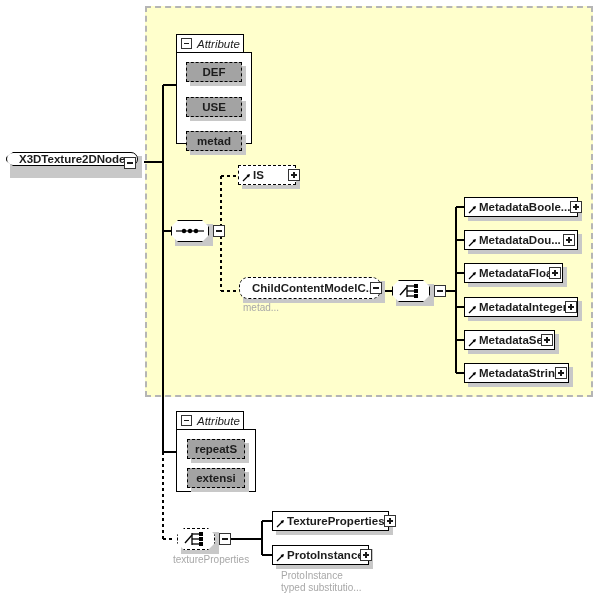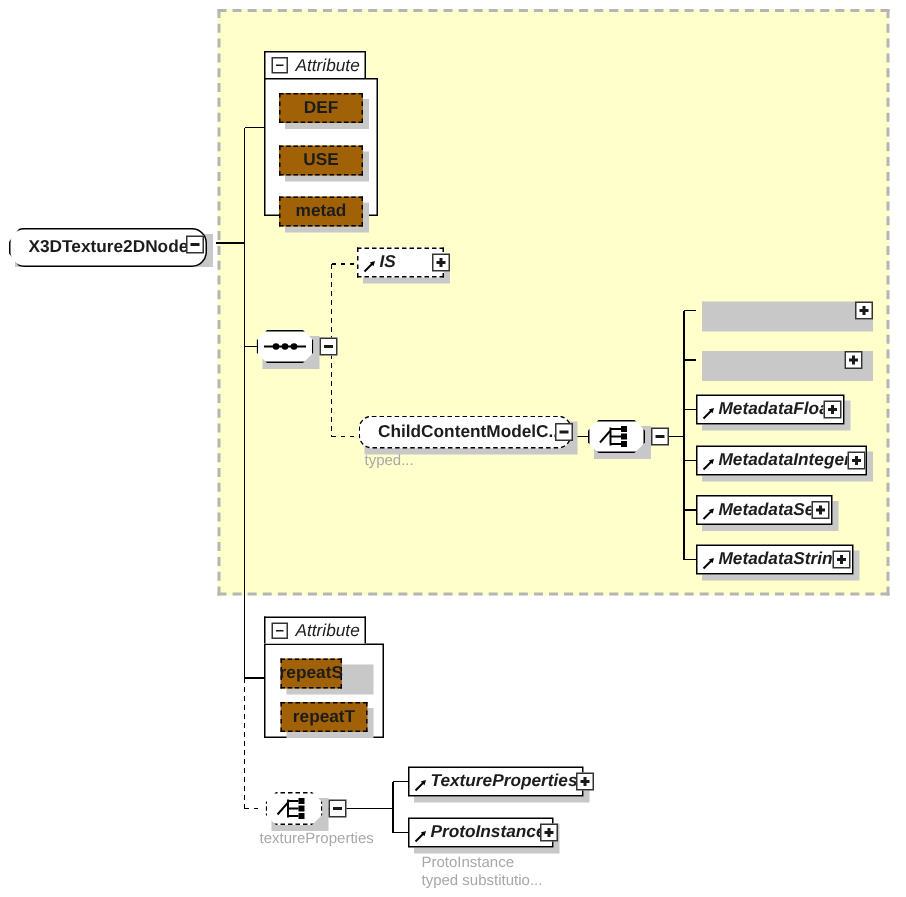--- a/index.html
+++ b/index.html
@@ -83,21 +83,21 @@
     display: flex;
     align-items: center;
     font-size: 11.5px;
     font-weight: bold;
     white-space: nowrap;
     color: #1c1c1c;
     clip-path: polygon(0 35%, 7px 0, 100% 0, 100% 65%, calc(100% - 0px) 100%, 7px 100%, 0 65%);
   }
 
   .nodelabel { padding-left: 12px; }
-  .nodelabel-arrowed { padding-left: 14px; font-style: italic; }
+  .nodelabel-arrowed { padding-left: 14px; }
 
   
   .ctrl {
     position: absolute;
     width: 12px; height: 12px;
     box-sizing: border-box;
     background: #ffffff;
     border: 1.3px solid #333333;
   }
   .ctrl::before {
@@ -159,21 +159,21 @@
     position: absolute;
     left: 1.7px; top: 3.8px;
     width: 5.5px; height: 1.4px;
     background: #1a1a1a;
   }
 
   
   .attritem {
     position: absolute;
     box-sizing: border-box;
-    background: #a16207;
+    background: #a3a3a3;
     border: 1.4px dashed #000000;
     display: flex;
     align-items: center;
     justify-content: center;
     font-size: 11.5px;
     font-weight: bold;
     color: #1c1c1c;
     white-space: nowrap;
   }
 
@@ -250,21 +250,21 @@
       <line x1="456" y1="373" x2="464" y2="373"></line>
 
       <line x1="215" y1="539" x2="262" y2="539"></line>
       <line x1="262" y1="521" x2="262" y2="555"></line>
       <line x1="262" y1="521" x2="272" y2="521"></line>
       <line x1="262" y1="555" x2="272" y2="555"></line>
     </g>
   </svg>
 
   <div class="shadow" style="left:10px; top:156px; width:132px; height:22px;"></div>
-  <div class="rootnode" style="left:6px; top:152px; width:132px; height:26px;">
+  <div class="rootnode" style="left:6px; top:152px; width:132px; height:14px;">
     <span class="nodelabel">X3DTexture2DNode</span>
   </div>
   <div class="ctrl" style="left:124px; top:157px;"></div>
 
   <div class="attrgroup" style="left:176px; top:52px; width:76px; height:92px;"></div>
   <div class="attrgroup-header" style="left:176px; top:34px; width:68px;">
     <span class="ctrl-inline"></span>
     <span>Attribute</span>
   </div>
 
@@ -303,42 +303,56 @@
       <circle cx="25" cy="11" r="2.2" fill="#000"></circle>
     </svg>
   </div>
   <div class="ctrl" style="left:213px; top:225px;"></div>
 
   <div class="shadow" style="left:243px; top:281px; width:142px; height:22px;"></div>
   <div class="nodebox dashed rounded" style="left:239px; top:277px; width:142px; height:22px;">
     <span class="nodelabel">ChildContentModelC...</span>
   </div>
   <div class="ctrl" style="left:370px; top:282px;"></div>
-  <div class="annot" style="left:243px; top:302px;">typed...</div>
+  <div class="annot" style="left:243px; top:302px;">metad...</div>
 
   <div class="shadow" style="left:396px; top:284px; width:38px; height:22px;"></div>
   <div class="compositor" style="left:392px; top:280px;">
     <div class="comp-oct"></div>
     <svg class="comp-svg" width="38" height="22">
       <path d="M8 15 L15 7" stroke="#000" stroke-width="1.3" fill="none"></path>
       <line x1="15" y1="5" x2="15" y2="17" stroke="#000" stroke-width="1.3"></line>
       <line x1="15" y1="6" x2="22" y2="6" stroke="#000" stroke-width="1.3"></line>
       <line x1="15" y1="11" x2="22" y2="11" stroke="#000" stroke-width="1.3"></line>
       <line x1="15" y1="16" x2="22" y2="16" stroke="#000" stroke-width="1.3"></line>
       <rect x="22" y="4" width="4" height="4" fill="#000"></rect>
       <rect x="22" y="9" width="4" height="4" fill="#000"></rect>
       <rect x="22" y="14" width="4" height="4" fill="#000"></rect>
     </svg>
   </div>
   <div class="ctrl" style="left:434px; top:285px;"></div>
 
   <div class="shadow" style="left:468px; top:201px; width:114px; height:20px;"></div>
+  <div class="nodebox" style="left:464px; top:197px; width:114px; height:20px;">
+    <svg class="subarrow" viewBox="0 0 9 9">
+      <path d="M1 8 L7 2" stroke="#000" stroke-width="1.3" fill="none"></path>
+      <path d="M8 1 L4.5 2 L7 4.5 Z" fill="#000"></path>
+    </svg>
+    <span class="nodelabel-arrowed">MetadataBoole...</span>
+  </div>
   <div class="ctrl plus" style="left:570px; top:201px;"></div>
 
   <div class="shadow" style="left:468px; top:234px; width:114px; height:20px;"></div>
+  <div class="nodebox" style="left:464px; top:230px; width:114px; height:20px;">
+    <svg class="subarrow" viewBox="0 0 9 9">
+      <path d="M1 8 L7 2" stroke="#000" stroke-width="1.3" fill="none"></path>
+      <path d="M8 1 L4.5 2 L7 4.5 Z" fill="#000"></path>
+    </svg>
+    <span class="nodelabel-arrowed">MetadataDou...</span>
+  </div>
   <div class="ctrl plus" style="left:563px; top:234px;"></div>
 
   <div class="shadow" style="left:468px; top:267px; width:99px; height:20px;"></div>
   <div class="nodebox" style="left:464px; top:263px; width:99px; height:20px;">
     <svg class="subarrow" viewBox="0 0 9 9">
       <path d="M1 8 L7 2" stroke="#000" stroke-width="1.3" fill="none"></path>
       <path d="M8 1 L4.5 2 L7 4.5 Z" fill="#000"></path>
     </svg>
     <span class="nodelabel-arrowed">MetadataFloat</span>
   </div>
@@ -374,27 +388,27 @@
   </div>
   <div class="ctrl plus" style="left:555px; top:367px;"></div>
 
   <div class="attrgroup" style="left:176px; top:429px; width:80px; height:63px;"></div>
   <div class="attrgroup-header" style="left:176px; top:411px; width:68px;">
     <span class="ctrl-inline"></span>
     <span>Attribute</span>
   </div>
 
   <div class="shadow" style="left:191px; top:443px; width:58px; height:20px;"></div>
-  <div class="attritem" style="left:187px; top:439px; width:41px; height:20px;">
+  <div class="attritem" style="left:187px; top:439px; width:58px; height:20px;">
     <span>repeatS</span>
   </div>
 
   <div class="shadow" style="left:191px; top:472px; width:58px; height:20px;"></div>
   <div class="attritem" style="left:187px; top:468px; width:58px; height:20px;">
-    <span>repeatT</span>
+    <span>extensi</span>
   </div>
 
   <div class="shadow" style="left:181px; top:532px; width:38px; height:22px;"></div>
   <div class="compositor" style="left:177px; top:528px;">
     <div class="comp-oct" style="border-style:dashed;"></div>
     <svg class="comp-svg" width="38" height="22">
       <path d="M8 15 L15 7" stroke="#000" stroke-width="1.3" fill="none"></path>
       <line x1="15" y1="5" x2="15" y2="17" stroke="#000" stroke-width="1.3"></line>
       <line x1="15" y1="6" x2="22" y2="6" stroke="#000" stroke-width="1.3"></line>
       <line x1="15" y1="11" x2="22" y2="11" stroke="#000" stroke-width="1.3"></line>

